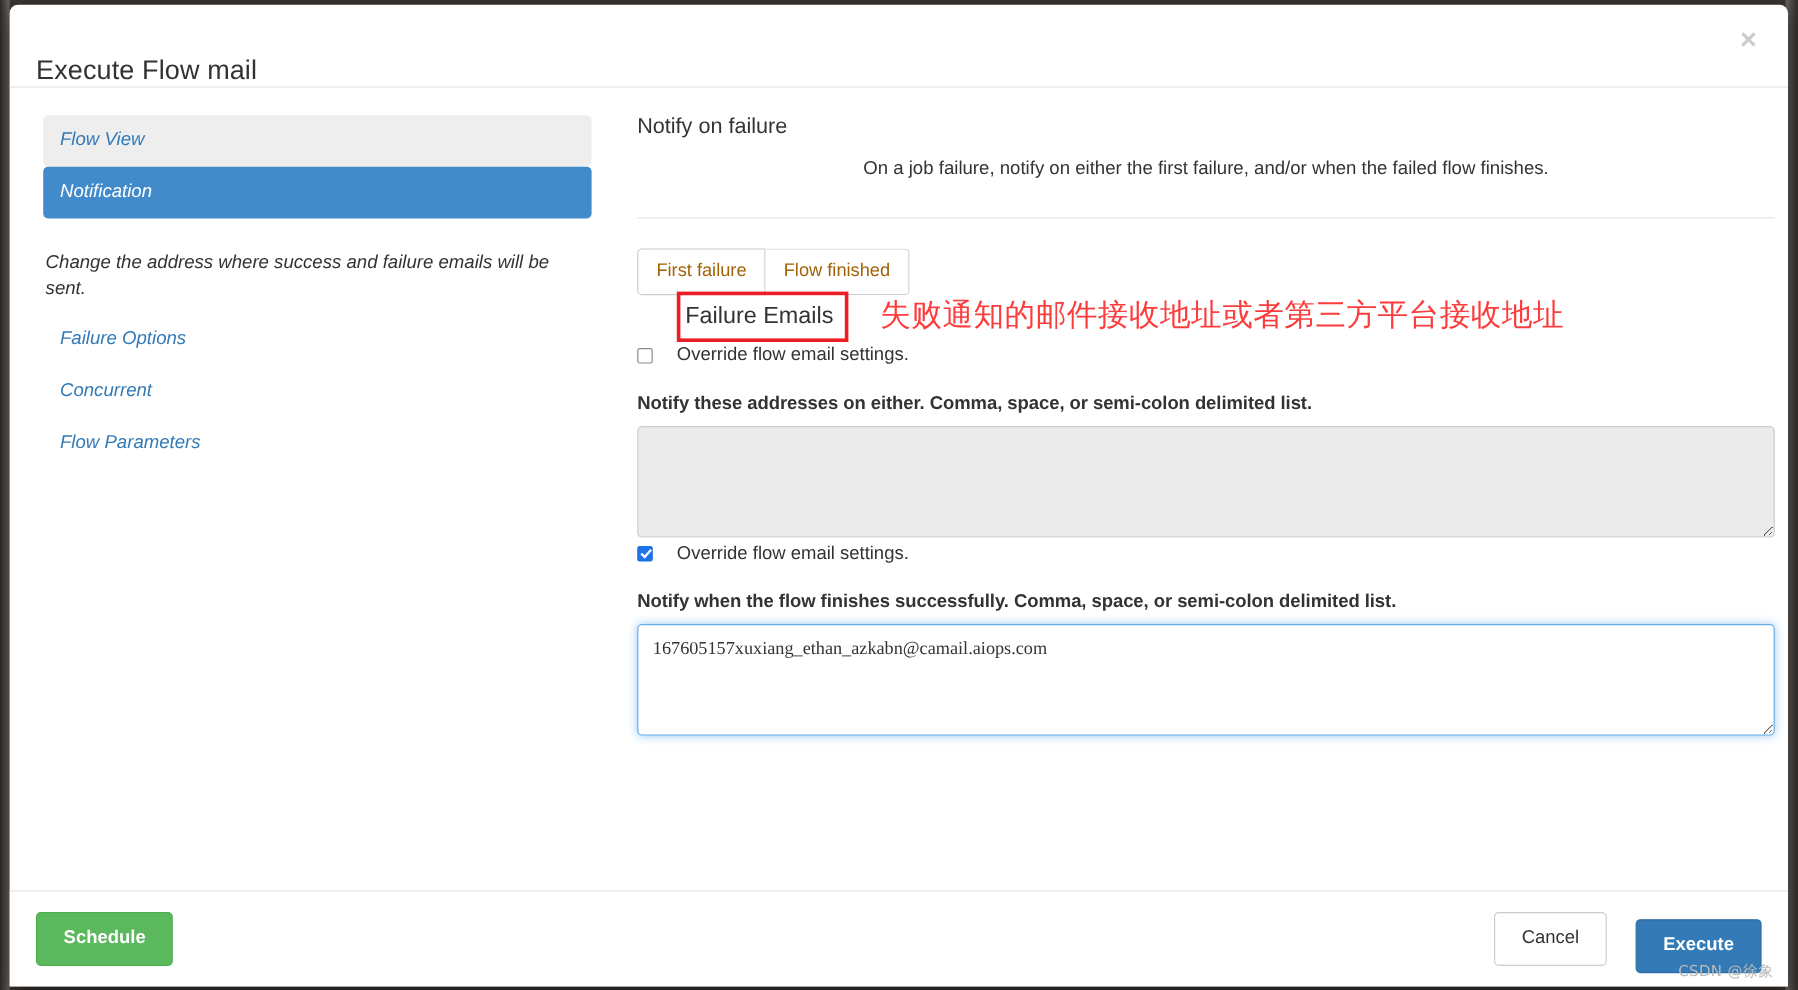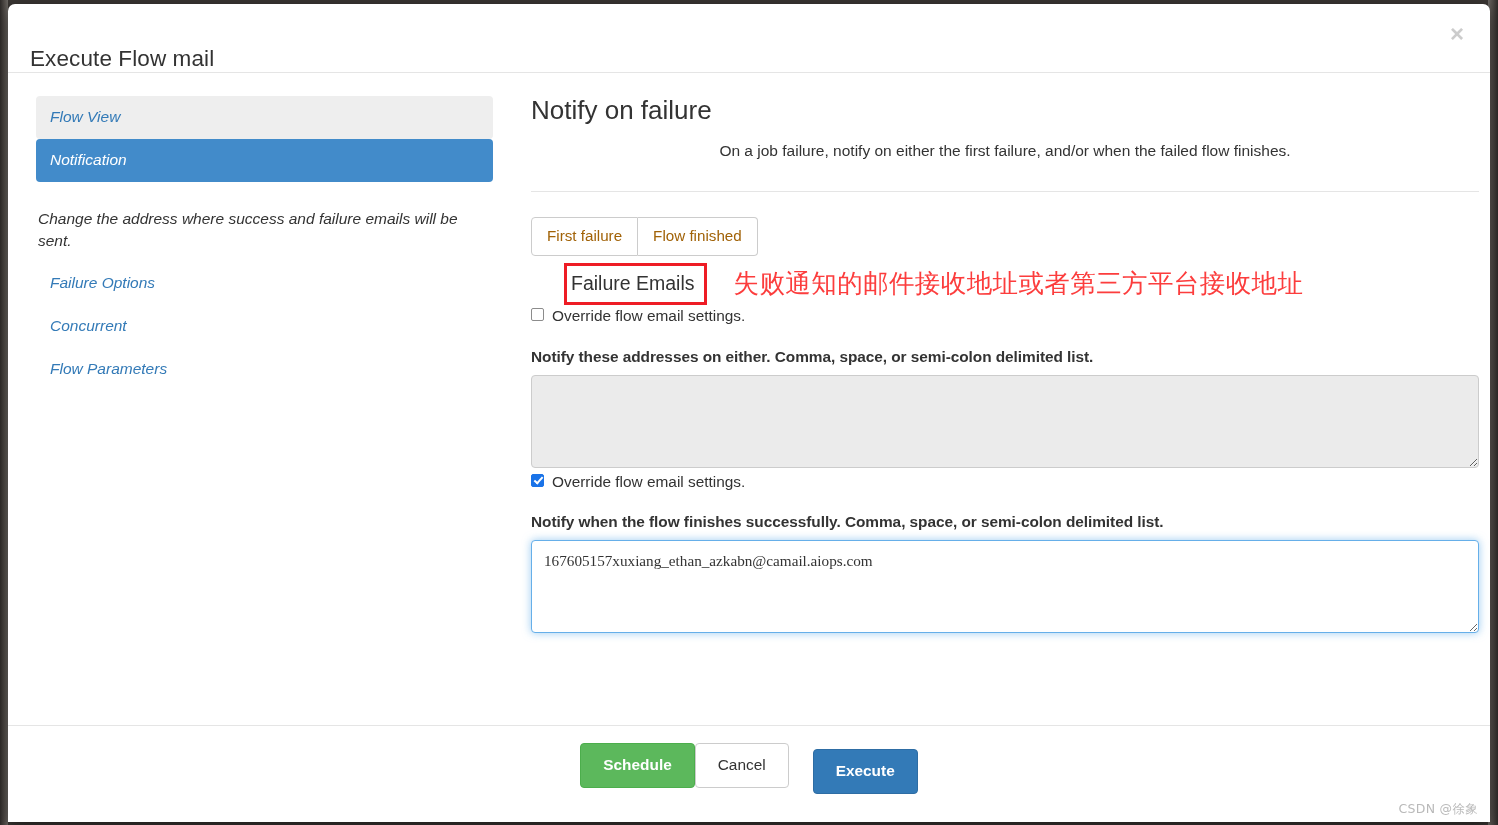--- a/index.html
+++ b/index.html
@@ -107,21 +107,21 @@
   }
 
   
   .content {
     flex: 1 1 auto;
     padding-left: 38px;
     padding-right: 8px;
     position: relative;
   }
   .section-title {
-    font-size: 26px;
+    font-size: 18px;
     color: #333;
     font-weight: 400;
     margin: 0 0 14px 0;
   }
   .section-sub {
     font-size: 15.5px;
     color: #333;
     margin: 0;
     line-height: 1.4;
     text-align: center;
@@ -174,22 +174,23 @@
     margin-left: 30px;
     white-space: nowrap;
     letter-spacing: .4px;
     line-height: 1;
     font-family: "DejaVu Sans", sans-serif;
   }
 
   
   .chk-row {
     display: flex;
+    align-items: center;
     margin-top: 6px;
-    gap: 8px;
+    gap: 20px;
   }
   .chk {
     appearance: none; -webkit-appearance: none;
     width: 13px; height: 13px;
     border: 1px solid #8c8c8c;
     border-radius: 2px;
     background: #fff;
     margin: 0;
     position: relative;
     cursor: pointer;
@@ -247,28 +248,28 @@
   }
   textarea.ta.focused {
     border-color: #66afe9;
     box-shadow: 0 0 8px rgba(102,175,233,.65);
     color: #333;
   }
 
   
   .modal-footer {
     position: absolute;
-    left: 0; bottom: 17px;
+    left: 0; bottom: 0;
     width: 1482px;
     height: 80px;
     border-top: 1px solid #e5e5e5;
     padding: 0 22px;
     display: flex;
     align-items: center;
-    justify-content: center;
+    justify-content: space-between;
     background: #fff;
   }
   .footer-right { display: flex; gap: 24px; align-items: center; }
   .btn {
     font-size: 15.4px;
     padding: 11px 19px;
     border-radius: 4px;
     cursor: pointer;
     font-family: "Liberation Sans", sans-serif;
     line-height: 1.2;
@@ -333,21 +334,21 @@
       <h3 class="section-title">Notify on failure</h3>
       <p class="section-sub">On a job failure, notify on either the first failure, and/or when the failed flow finishes.</p>
       <div class="hr"></div>
 
       <div class="btn-group">
         <button class="btn-tab">First failure</button>
         <button class="btn-tab">Flow finished</button>
       </div>
 
       
-      <div class="field-label-row" style="margin-top:10px;padding-left:36px;">
+      <div class="field-label-row" style="padding-left:36px;">
         <div class="field-label annot-box">Failure Emails</div>
         <div class="annot-text">失败通知的邮件接收地址或者第三方平台接收地址</div>
       </div>
 
       <div class="chk-row">
         <input type="checkbox" class="chk" id="chk-failure" style="">
         <label class="chk-label" for="chk-failure">Override flow email settings.</label>
       </div>
 
       <div class="field-help">Notify these addresses on either. Comma, space, or semi-colon delimited list.</div>

